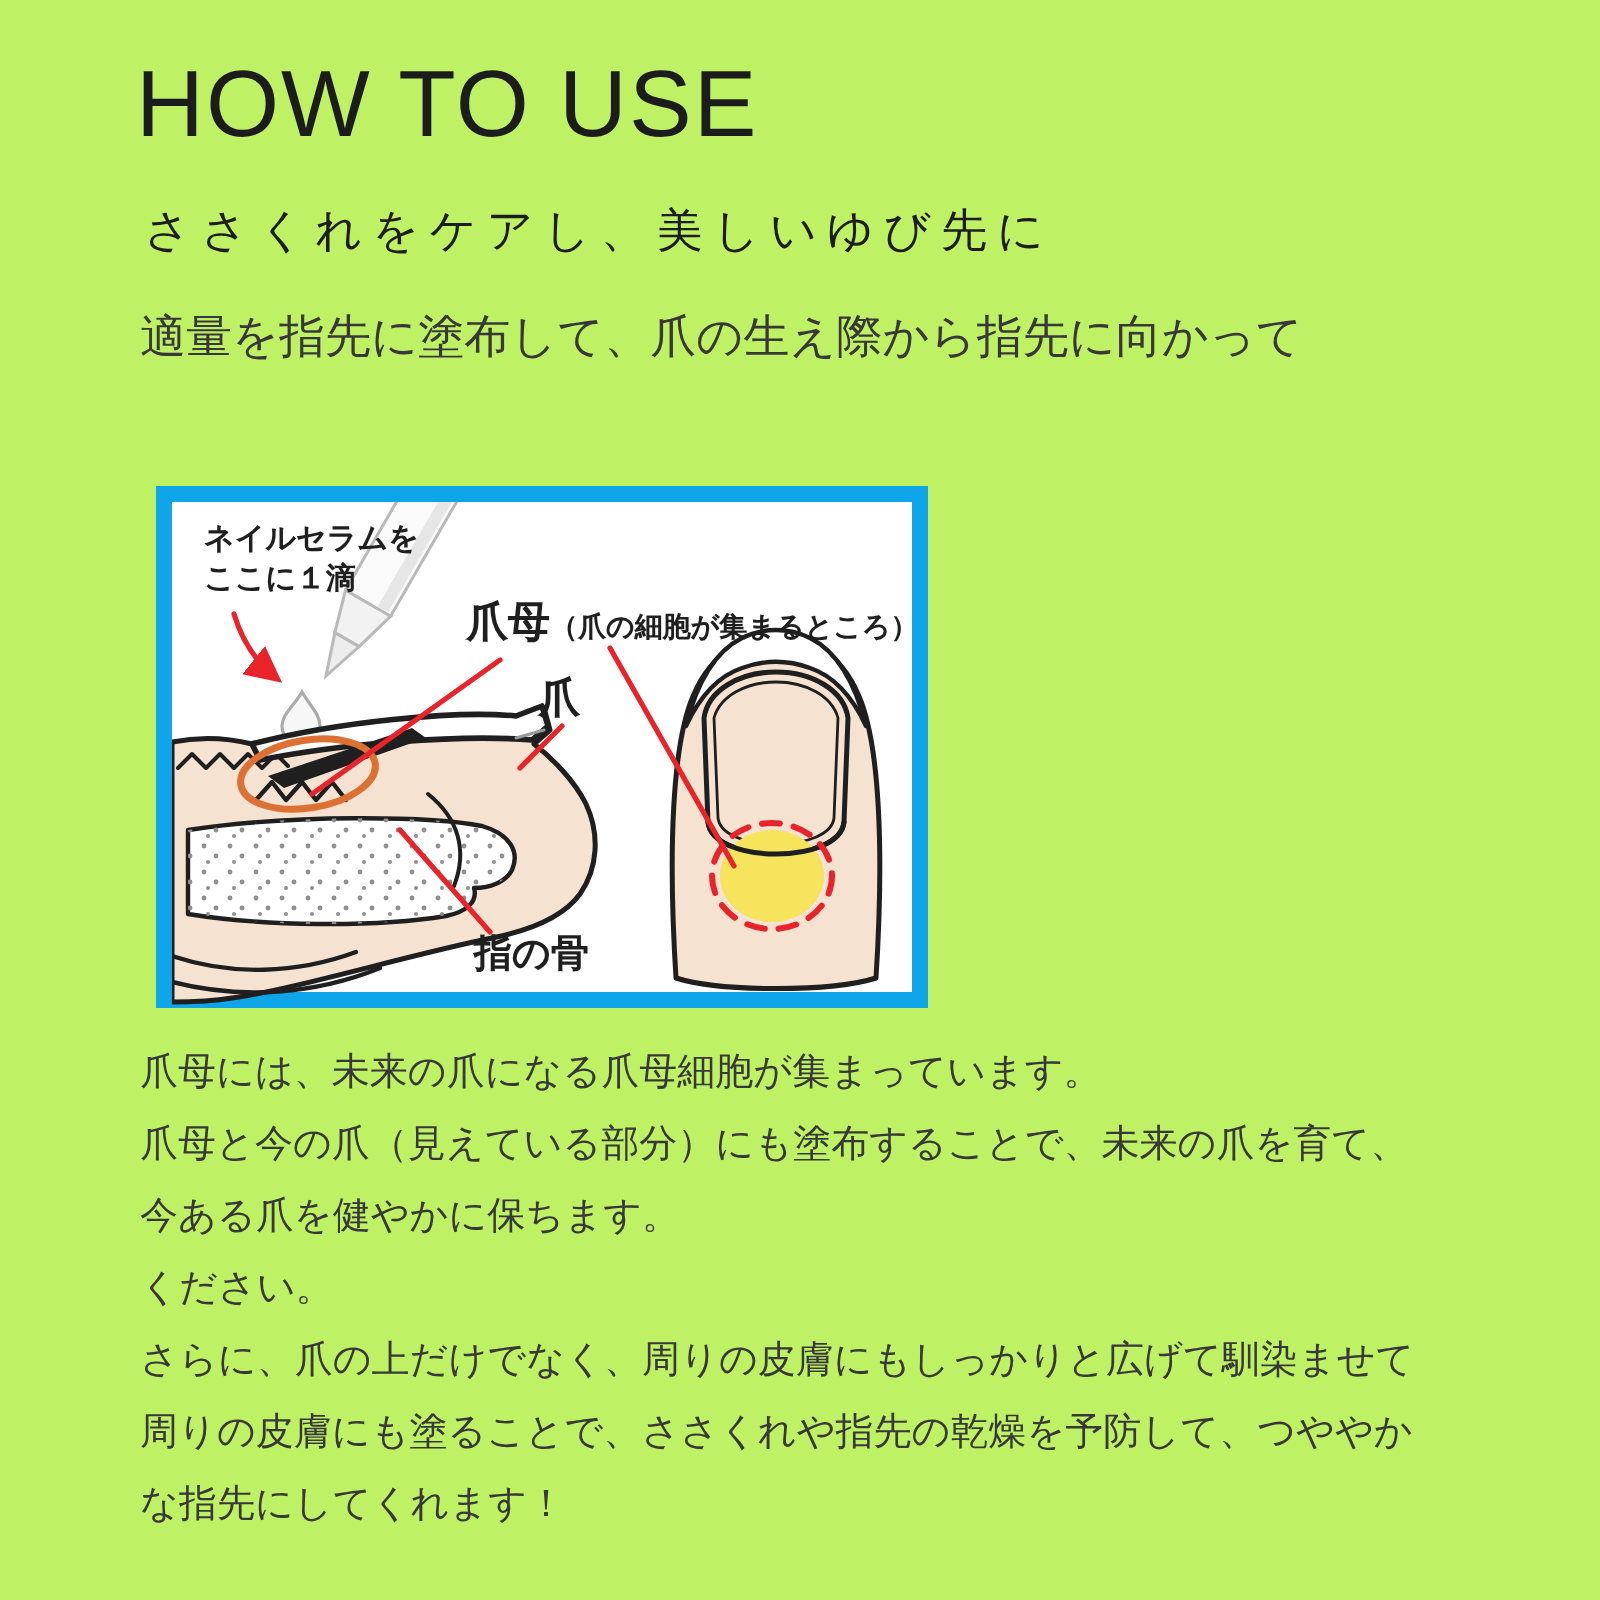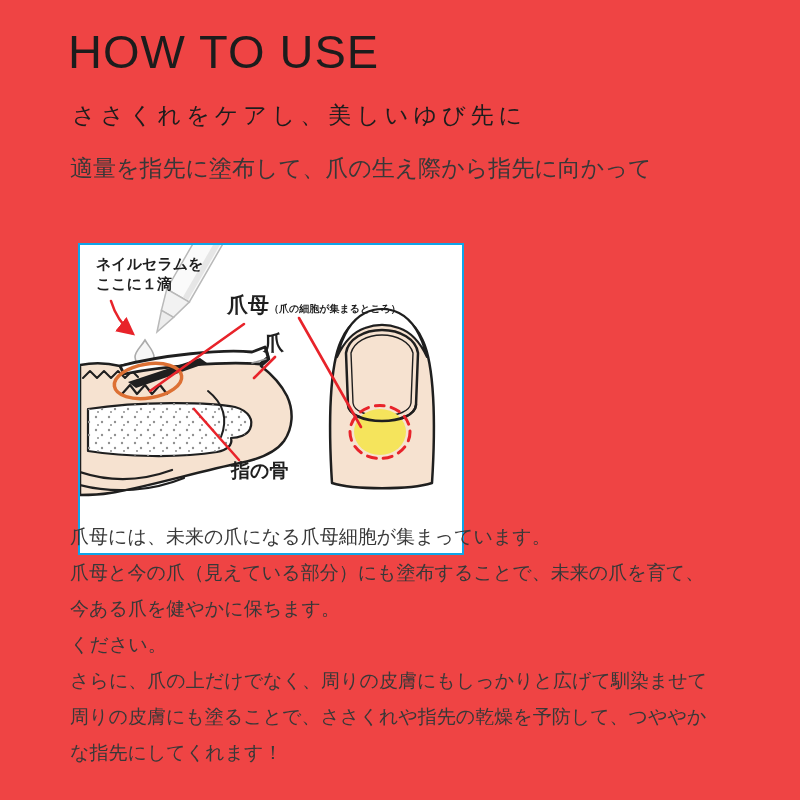--- a/index.html
+++ b/index.html
@@ -1,43 +1,43 @@
 <!DOCTYPE html>
 <html><head>
 <meta charset="utf-8">
 <style>
   html,body{margin:0;padding:0;background:#ffffff;}
   .page{
-    position:relative;width:800px;height:800px;background:#ef4444;overflow:hidden;
+    position:relative;width:800px;height:800px;background:#bef264;overflow:hidden;
     font-family:"Liberation Sans",sans-serif;color:#333333;
   }
   .page-title{
     position:absolute;left:68px;top:24px;margin:0;
     font-size:47px;font-weight:300;letter-spacing:1px;color:#1c1c1c;
     font-family:"Liberation Sans",sans-serif;
   }
   .subtitle{
     position:absolute;left:72px;top:100px;
     font-family:"Liberation Serif",serif;
     font-size:23px;letter-spacing:5px;color:#1d1d1d;text-align:right;
   }
   .intro{
     position:absolute;left:70px;top:151px;
     font-size:23px;line-height:35px;color:#383838;
   }
   .diagram{
-    position:absolute;left:78px;top:243px;width:386px;height:312px;
-    border:2px solid #0ea5e9;background:#ffffff;box-sizing:border-box;
+    position:absolute;left:78px;top:243px;width:386px;height:261px;
+    border:8px solid #0ea5e9;background:#ffffff;box-sizing:border-box;
   }
   .diagram svg{position:absolute;left:0;top:0;}
   .lbl{position:absolute;color:#1f1f1f;font-weight:bold;white-space:nowrap;}
   .lbl-drop{left:16px;top:9px;font-size:15px;line-height:20px;}
   .lbl-matrix{left:147px;top:46px;display:flex;align-items:baseline;}
   .lbl-matrix .big{font-size:21px;font-weight:bold;}
-  .lbl-matrix .small{font-size:10px;font-weight:bold;}
+  .lbl-matrix .small{font-size:14px;font-weight:bold;}
   .lbl-nail{left:183px;top:84px;font-size:21px;}
   .lbl-bone{left:151px;top:213px;font-size:19px;}
   .description{
     position:absolute;left:70px;top:519px;
     font-size:19px;line-height:36px;color:#383838;
   }
 </style>
 </head>
 <body>
 

